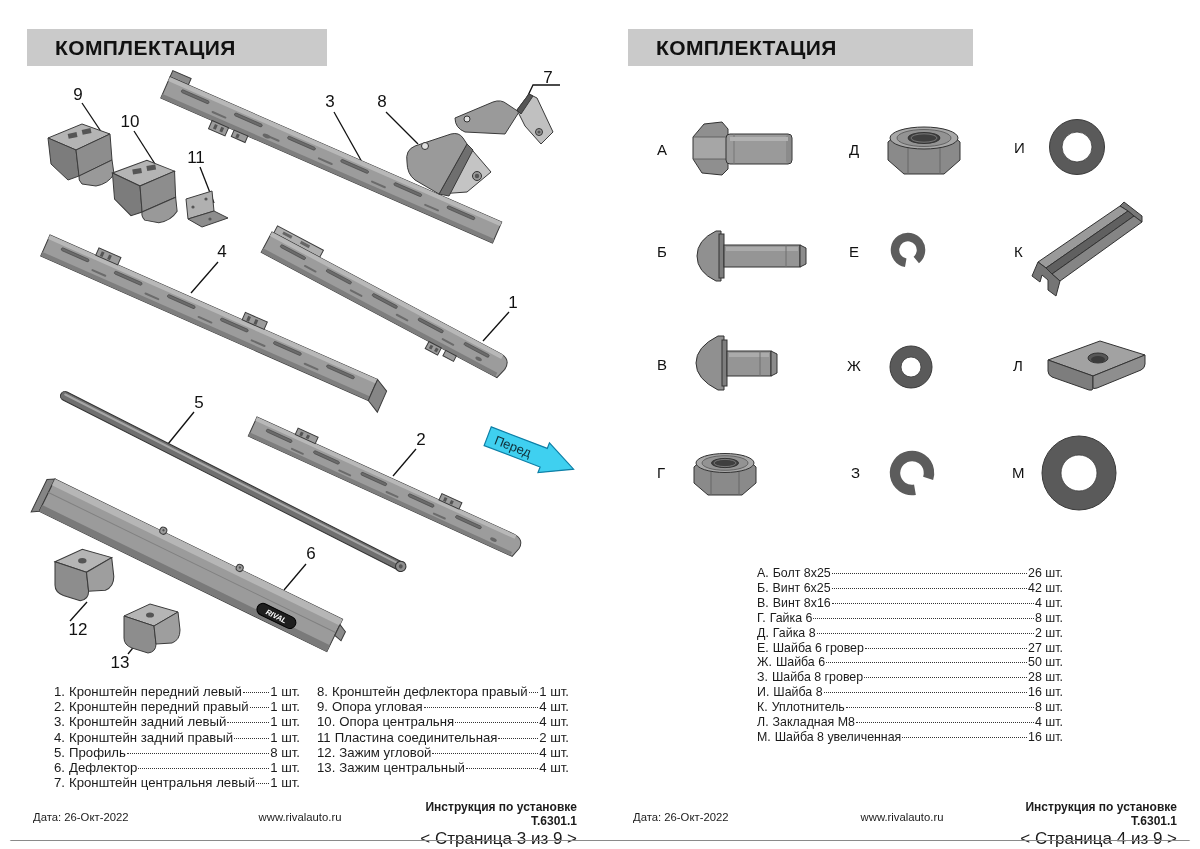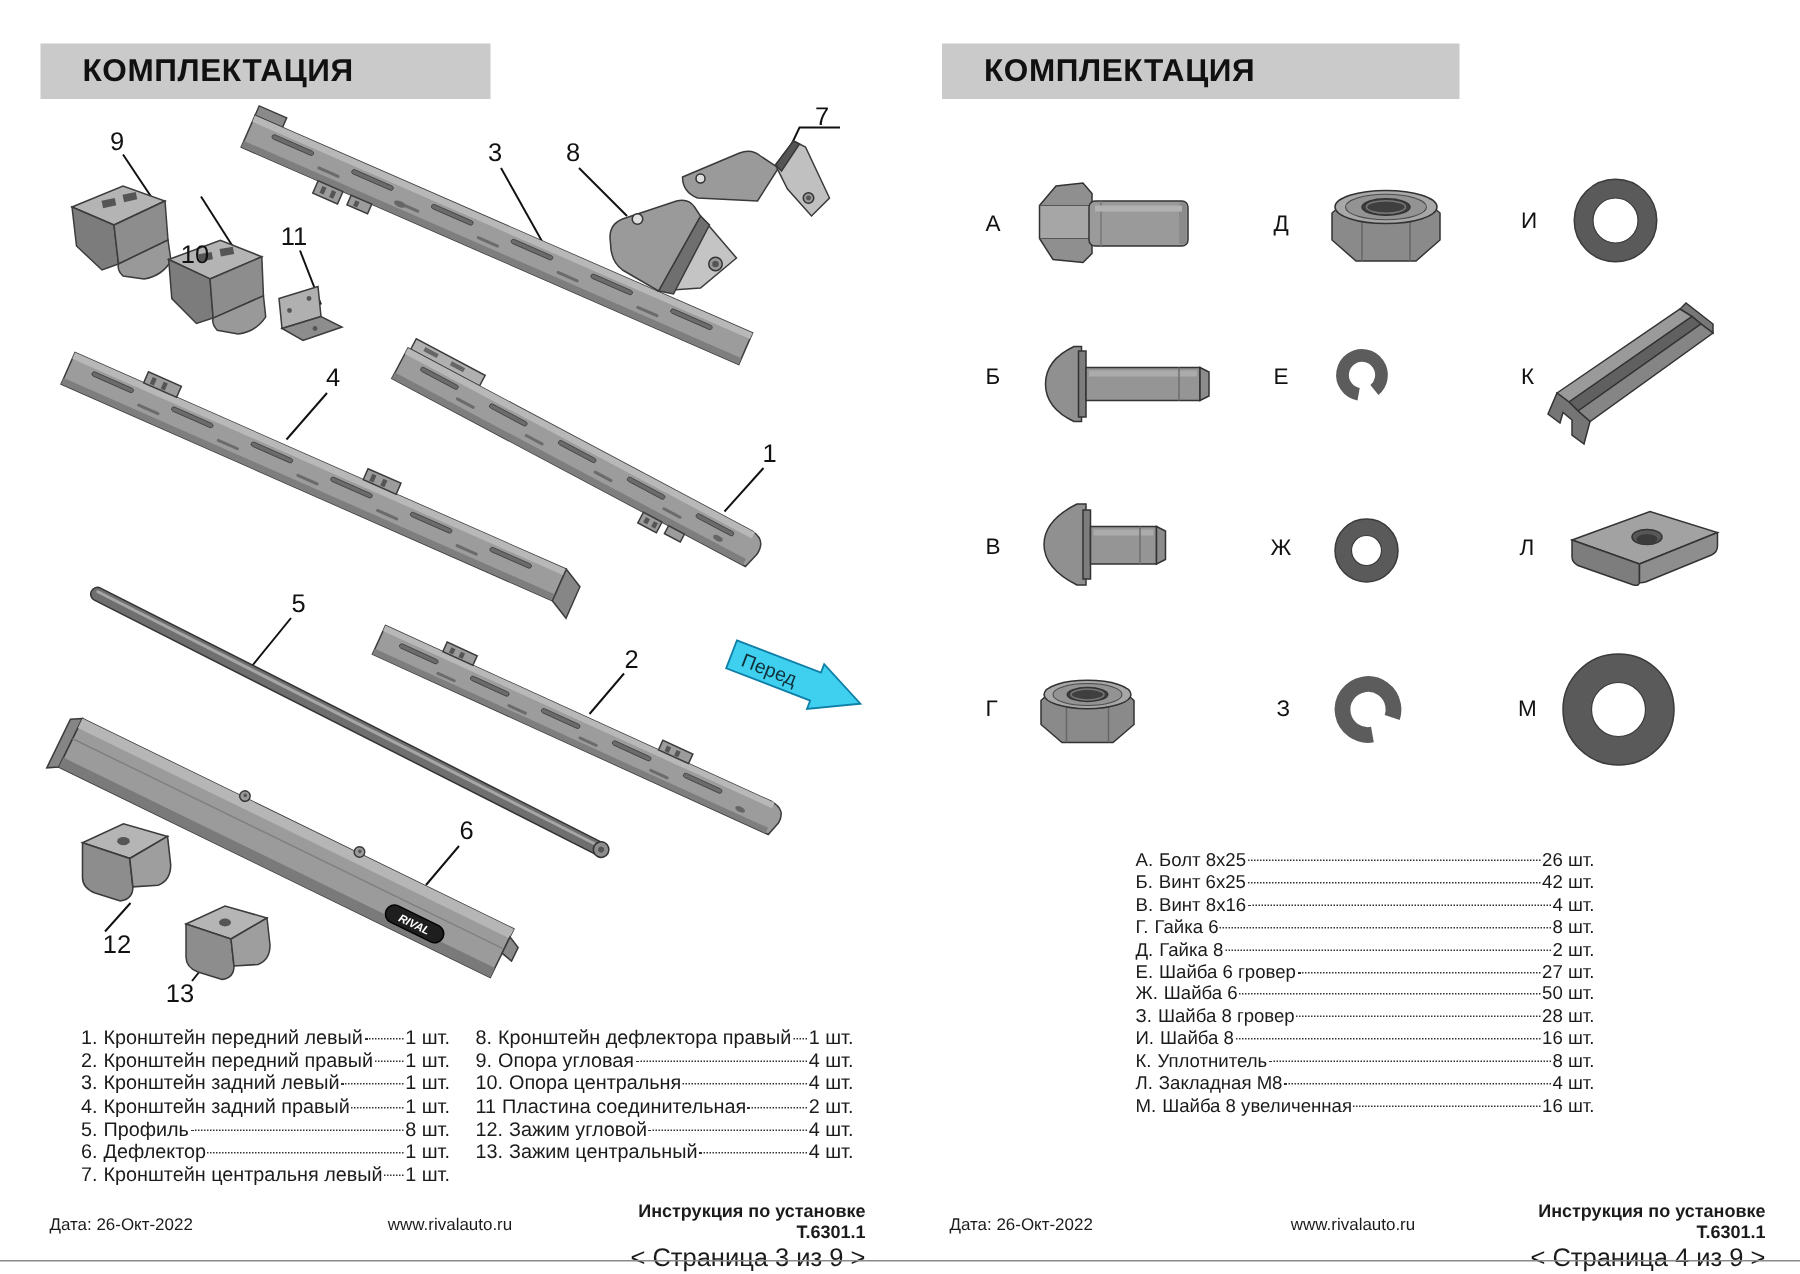--- a/index.html
+++ b/index.html
@@ -1,17 +1,17 @@
 <!DOCTYPE html>
 <html style="--title_bar: #cacaca; --accent_arrow: #3fd0f0;"><head>
 <meta charset="utf-8">
 <style>
   html,body{margin:0;padding:0;background:#fff;}
   #canvas{position:relative;width:1200px;height:849px;background:#ffffff;
-          font-family:"Liberation Sans",sans-serif;color:#1b1b1b;overflow:hidden;}
+          font-family:"Liberation Sans",sans-serif;color:#1b1b1b;overflow:hidden;border-radius:32px;}
   svg text{font-family:"Liberation Sans",sans-serif;}
   .titlebar{position:absolute;height:37px;background:var(--title_bar,#cacaca);
             display:flex;align-items:center;padding-left:28px;box-sizing:border-box;
             font-weight:bold;font-size:21px;letter-spacing:.4px;color:#111;}
   .plabel{position:absolute;font-size:17px;color:#111;transform:translate(-50%,-50%);}
   .plist{position:absolute;font-size:13.2px;line-height:15.2px;}
   .plist.right{font-size:12.4px;line-height:14.9px;}
   .prow{display:flex;align-items:baseline;white-space:nowrap;}
   .prow .num{margin-right:4px;}
   .dots{flex:1;border-bottom:1.6px dotted #333;position:relative;top:-3px;margin:0 1px;min-width:6px;}
@@ -217,21 +217,21 @@
         <use href="#clamp"></use>
       </g>
 
       <g transform="translate(492,425) rotate(21)">
         <path d="M0,2 L60,2 L60,-4 L92,12 L60,28 L60,22 L0,22 Z" style="fill:var(--accent_arrow,#3fd0f0)" stroke="#0e7fa6" stroke-width="1.2"></path>
         <text x="8" y="17" font-size="13" fill="#11303a">Перед</text>
       </g>
     </svg>
 
     <div class="plabel" style="left:78px;top:95px;">9</div>
-    <div class="plabel" style="left:130px;top:122px;margin-top:48px;">10</div>
+    <div class="plabel" style="left:130px;top:122px;">10</div>
     <div class="plabel" style="left:196px;top:158px;">11</div>
     <div class="plabel" style="left:330px;top:102px;">3</div>
     <div class="plabel" style="left:382px;top:102px;">8</div>
     <div class="plabel" style="left:548px;top:78px;">7</div>
     <div class="plabel" style="left:222px;top:252px;">4</div>
     <div class="plabel" style="left:513px;top:303px;">1</div>
     <div class="plabel" style="left:199px;top:403px;">5</div>
     <div class="plabel" style="left:421px;top:440px;">2</div>
     <div class="plabel" style="left:311px;top:554px;">6</div>
     <div class="plabel" style="left:78px;top:630px;">12</div>

